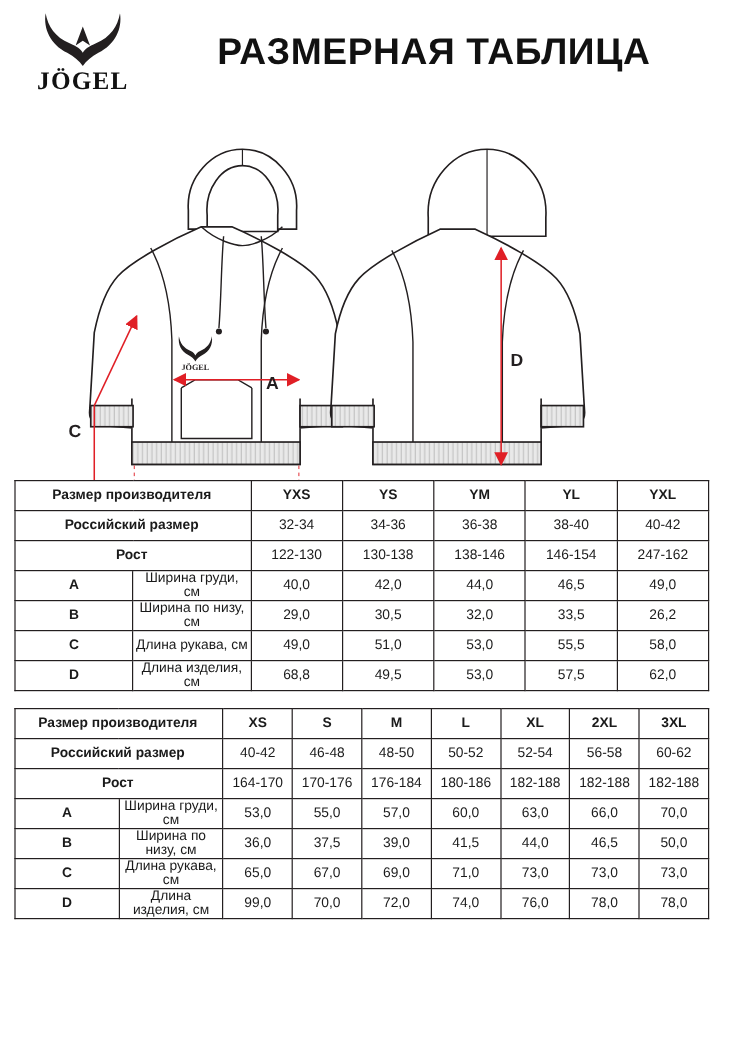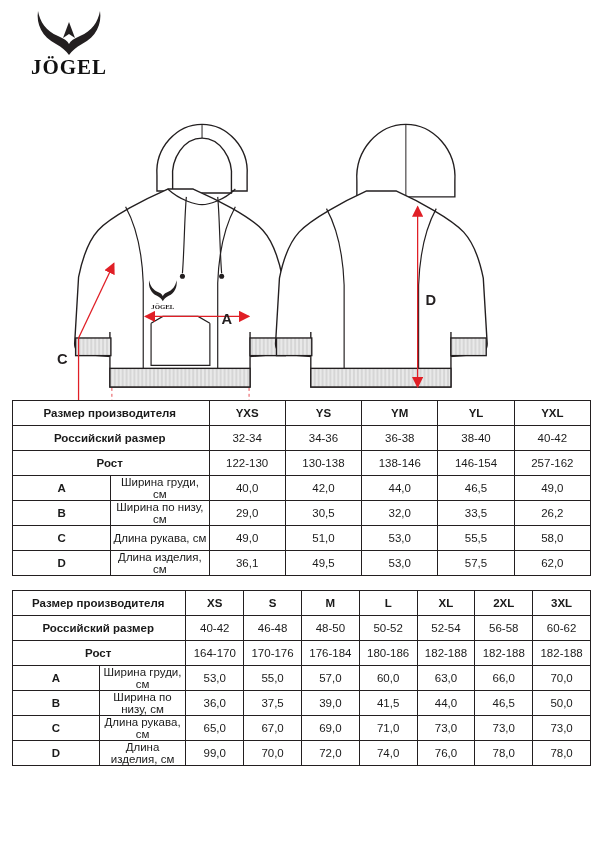--- a/index.html
+++ b/index.html
@@ -105,20 +105,21 @@
   <div class="header">
     <div class="logo">
       <span>
         <svg width="74" height="48" viewBox="0 0 74 48" aria-hidden="true">
           <path d="M6 3 C4 16 10 29 24 36 C30 39 34 43 37 47 C40 43 44 39 50 36 C64 29 70 16 68 3 C66 14 60 23 48 28 C42 30.5 38.5 33 37 36 C35.5 33 32 30.5 26 28 C14 23 8 14 6 3 Z" fill="#231f20"></path>
           <path d="M37 14 L31 30 L37 26 L43 30 Z" fill="#231f20"></path>
         </svg>
       </span>
       <span class="logo-word">JÖGEL</span>
     </div>
+    <div class="title">РАЗМЕРНАЯ ТАБЛИЦА</div>
   </div>
 
   <div class="illus">
     <svg viewBox="0 0 599 322" preserveAspectRatio="xMidYMid meet" aria-hidden="true">
       <defs>
         <marker id="arrA" markerWidth="9" markerHeight="9" refX="8" refY="4.5" orient="auto">
           <path d="M0,0 L9,4.5 L0,9 z" fill="#e01f26"></path>
         </marker>
         <marker id="arrB" markerWidth="9" markerHeight="9" refX="1" refY="4.5" orient="auto">
           <path d="M9,0 L0,4.5 L9,9 z" fill="#e01f26"></path>
@@ -249,21 +250,21 @@
             <td>36-38</td>
             <td>38-40</td>
             <td>40-42</td>
           </tr>
           <tr>
             <td class="rowlabel center bold" colspan="2">Рост</td>
             <td>122-130</td>
             <td>130-138</td>
             <td>138-146</td>
             <td>146-154</td>
-            <td>257-162</td>
+            <td>247-162</td>
           </tr>
           <tr>
             <td class="letter">A</td>
             <td class="rowlabel">Ширина груди, см</td>
             <td>40,0</td>
             <td>42,0</td>
             <td>44,0</td>
             <td>46,5</td>
             <td>49,0</td>
           </tr>
@@ -281,21 +282,21 @@
             <td class="rowlabel">Длина рукава, см</td>
             <td>49,0</td>
             <td>51,0</td>
             <td>53,0</td>
             <td>55,5</td>
             <td>58,0</td>
           </tr>
           <tr>
             <td class="letter">D</td>
             <td class="rowlabel">Длина изделия, см</td>
-            <td>36,1</td>
+            <td>68,8</td>
             <td>49,5</td>
             <td>53,0</td>
             <td>57,5</td>
             <td>62,0</td>
           </tr>
         </tbody>
       </table>
   </div>
 
   <div class="spacer"></div>

